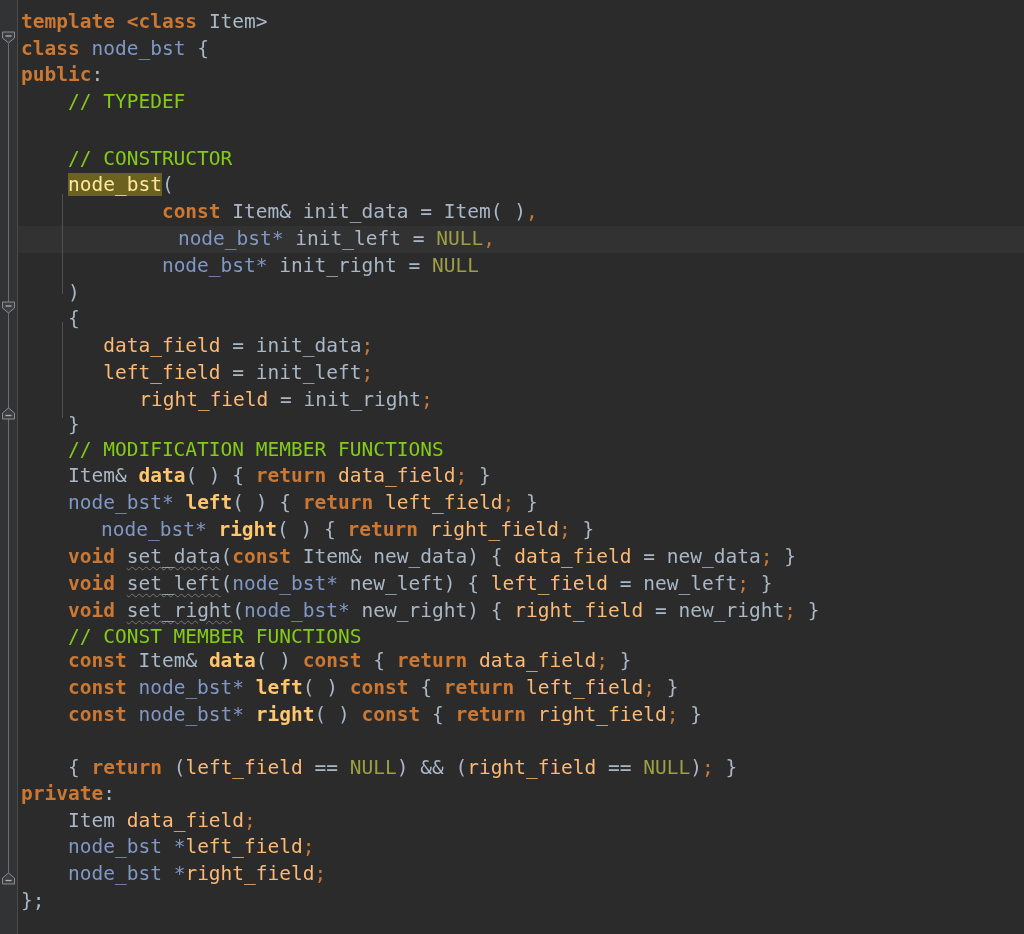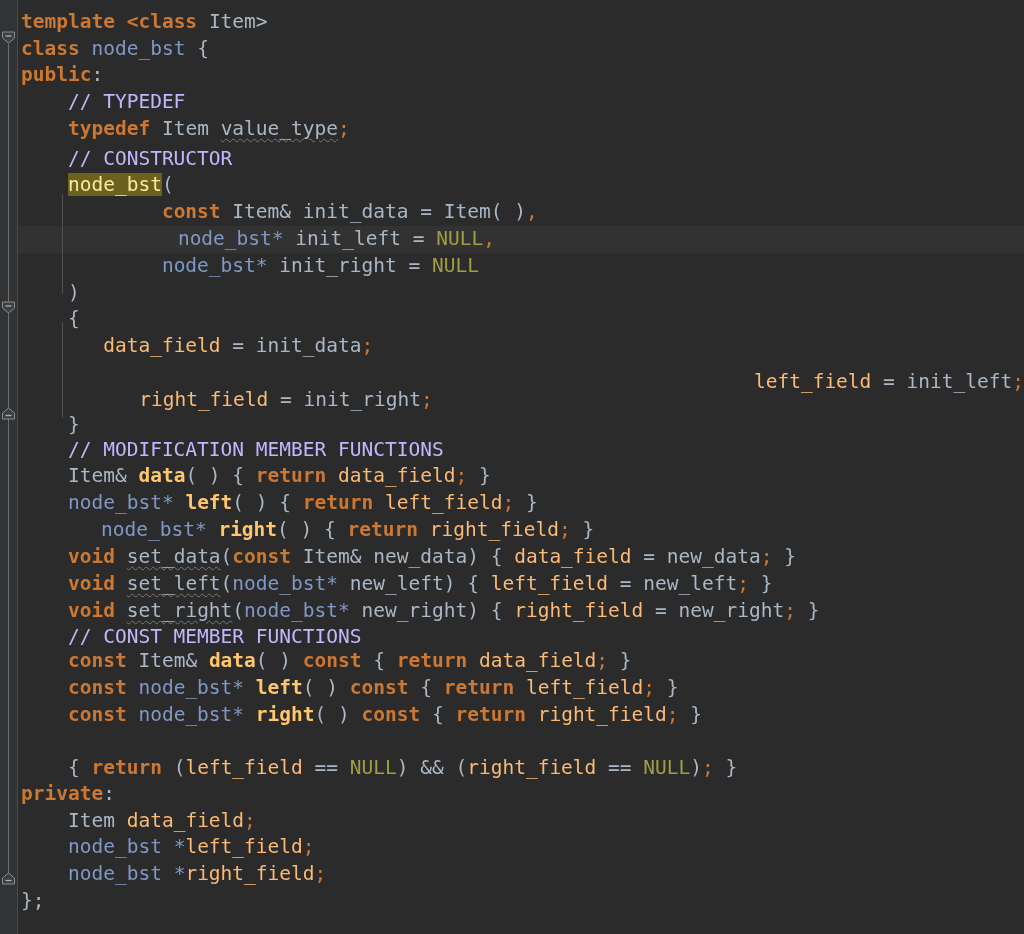--- a/index.html
+++ b/index.html
@@ -86,21 +86,21 @@
     background: #4f5254;
     z-index: 2;
   }
 
   
   .kw   { color: #cc7832; font-weight: bold; }           
   .typ  { color: #a9b7c6; }                              
   .cls  { color: #8098c6; }                              
   .fn   { color: #ffc66d; font-weight: bold; }           
   .fld  { color: #fdba74; }                              
-  .cmt  { color: #c4b5fd; }                              
+  .cmt  { color: #84cc16; }                              
   .mac  { color: #9e9e44; }                              
   .op   { color: #a9b7c6; }
   .semi { color: #cc7832; }                              
   .punc { color: #a9b7c6; }
 
   
   .wavy {
     color: #a9b7c6;
     text-decoration: underline;
     text-decoration-style: wavy;
@@ -160,39 +160,38 @@
   <div class="code">
 
     <div class="line" style="top:9px;"><span class="txt"><span class="kw">template</span><span class="op"> </span><span class="kw">&lt;class</span><span class="op"> </span><span class="typ">Item&gt;</span></span></div>
 
     <div class="line" style="top:36px;"><span class="txt"><span class="kw">class</span><span class="op"> </span><span class="cls">node_bst</span><span class="op"> </span><span class="punc">{</span></span></div>
 
     <div class="line" style="top:62px;"><span class="txt"><span class="kw">public</span><span class="punc">:</span></span></div>
 
     <div class="line" style="top:89px;"><span class="txt"><span class="cmt">    // TYPEDEF</span></span></div>
 
-    <div class="line" style="top:116px;"><span class="txt"><span class="op">    </span><span class="kw">typedef</span><span class="op"> </span><span class="typ">Item</span><span class="op"> </span><span class="wavy">value_type</span><span class="semi">;</span></span></div>
 
     <div class="line" style="top:146px;"><span class="txt"><span class="cmt">    // CONSTRUCTOR</span></span></div>
 
     <div class="line" style="top:172px;"><span class="txt"><span class="op">    </span><span class="hl">node_bst</span><span class="punc">(</span></span></div>
 
     <div class="line" style="top:199px;"><span class="txt"><span class="op">            </span><span class="kw">const</span><span class="op"> </span><span class="typ">Item&amp; init_data</span><span class="op"> = </span><span class="typ">Item( )</span><span class="semi">,</span></span></div>
 
     <div class="line" style="top:226px;margin-left:16px;"><span class="txt"><span class="op">            </span><span class="cls">node_bst</span><span class="cls">*</span><span class="op"> </span><span class="typ">init_left</span><span class="op"> = </span><span class="mac">NULL</span><span class="semi">,</span></span></div>
 
     <div class="line" style="top:253px;"><span class="txt"><span class="op">            </span><span class="cls">node_bst</span><span class="cls">*</span><span class="op"> </span><span class="typ">init_right</span><span class="op"> = </span><span class="mac">NULL</span></span></div>
 
     <div class="line" style="top:280px;"><span class="txt"><span class="op">    </span><span class="punc">)</span></span></div>
 
     <div class="line" style="top:306px;"><span class="txt"><span class="op">    </span><span class="punc">{</span></span></div>
 
     <div class="line" style="top:333px;"><span class="txt"><span class="op">       </span><span class="fld">data_field</span><span class="op"> = </span><span class="typ">init_data</span><span class="semi">;</span></span></div>
 
-    <div class="line" style="top:369px;text-align:right;"><span class="txt"><span class="op">       </span><span class="fld">left_field</span><span class="op"> = </span><span class="typ">init_left</span><span class="semi">;</span></span></div>
+    <div class="line" style="top:360px;"><span class="txt"><span class="op">       </span><span class="fld">left_field</span><span class="op"> = </span><span class="typ">init_left</span><span class="semi">;</span></span></div>
 
     <div class="line" style="top:387px;padding-left:36px;"><span class="txt"><span class="op">       </span><span class="fld">right_field</span><span class="op"> = </span><span class="typ">init_right</span><span class="semi">;</span></span></div>
 
     <div class="line" style="top:412px;"><span class="txt"><span class="op">    </span><span class="punc">}</span></span></div>
 
     <div class="line" style="top:437px;"><span class="txt"><span class="cmt">    // MODIFICATION MEMBER FUNCTIONS</span></span></div>
 
     <div class="line" style="top:463px;"><span class="txt"><span class="op">    </span><span class="typ">Item&amp;</span><span class="op"> </span><span class="fn">data</span><span class="punc">( ) { </span><span class="kw">return</span><span class="op"> </span><span class="fld">data_field</span><span class="semi">;</span><span class="punc"> }</span></span></div>
 
     <div class="line" style="top:490px;"><span class="txt"><span class="op">    </span><span class="cls">node_bst</span><span class="cls">*</span><span class="op"> </span><span class="fn">left</span><span class="punc">( ) { </span><span class="kw">return</span><span class="op"> </span><span class="fld">left_field</span><span class="semi">;</span><span class="punc"> }</span></span></div>

